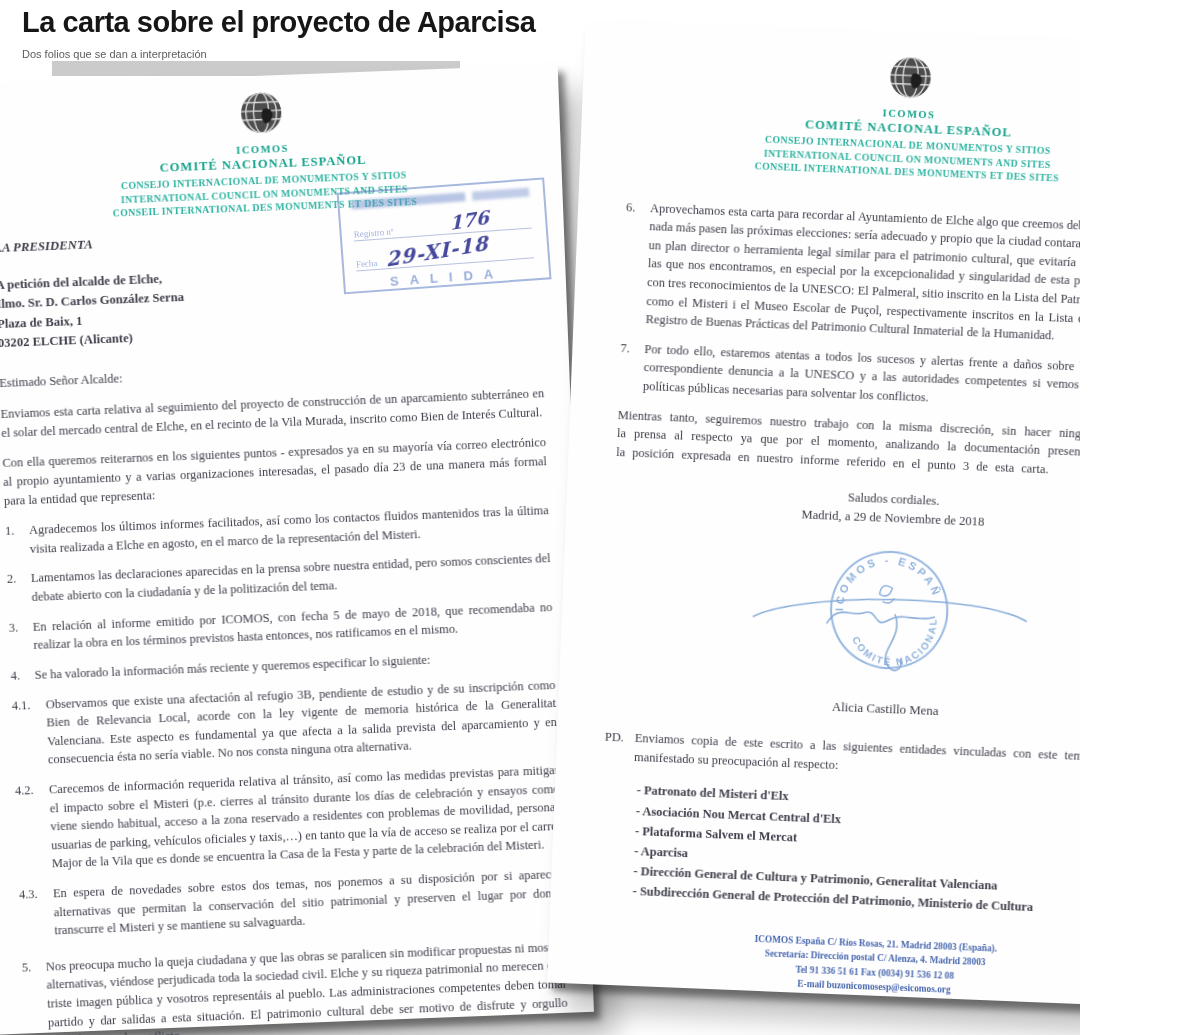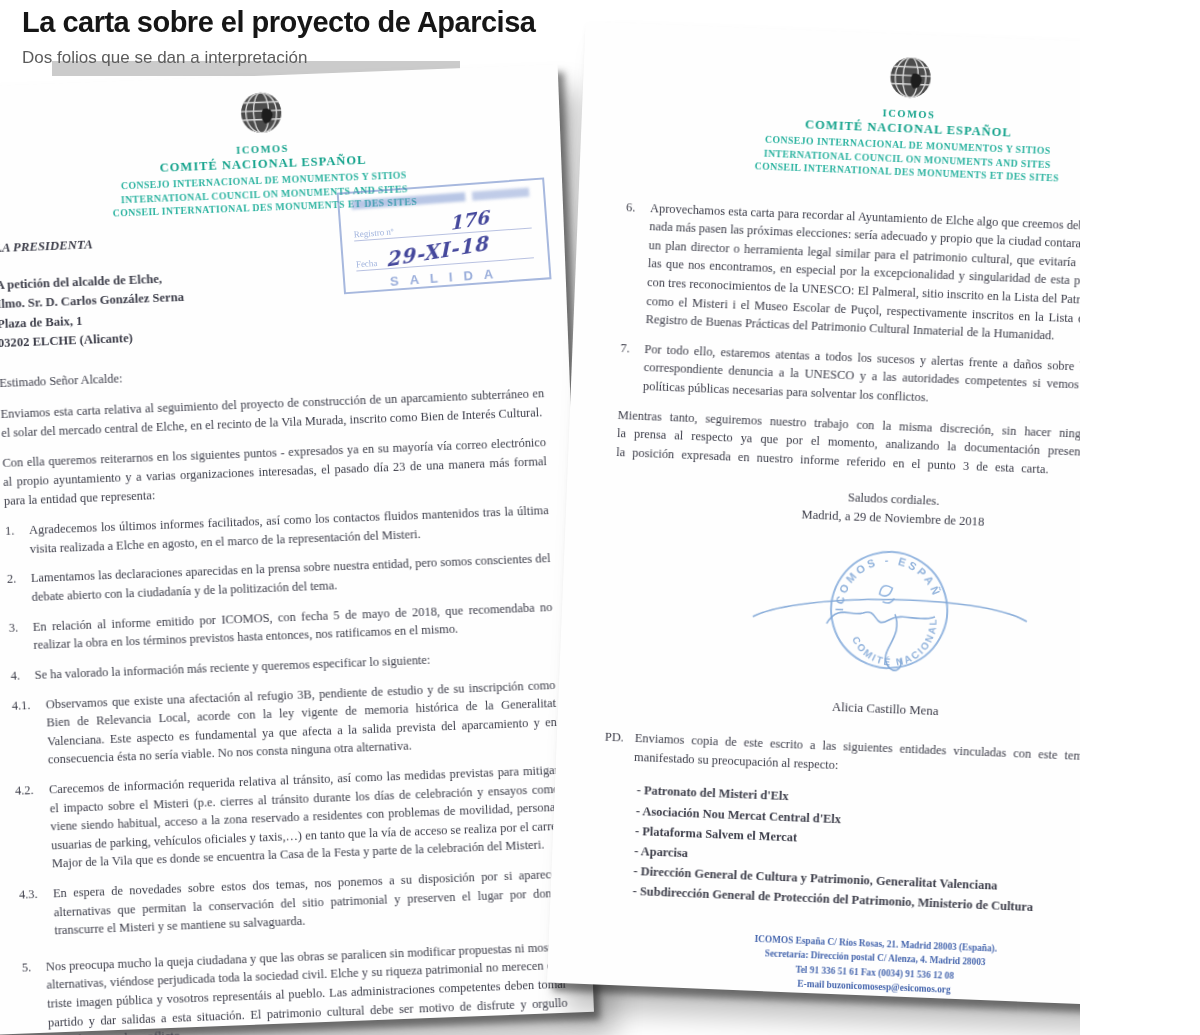--- a/index.html
+++ b/index.html
@@ -3,21 +3,21 @@
 <meta charset="utf-8">
 <style>
   html,body{margin:0;padding:0;}
   .canvas{position:relative;width:1080px;height:1035px;background:#ffffff;overflow:hidden;
           font-family:"Liberation Serif", serif;color:#3c3d49;}
 
   
   .masthead{position:absolute;left:22px;top:6px;z-index:5;}
   .headline{font-family:"Liberation Sans", sans-serif;font-weight:800;font-size:29px;
             letter-spacing:-0.5px;color:#161616;}
-  .subhead{font-family:"Liberation Sans", sans-serif;font-size:17px;color:#5c5c5c;margin-top:9px;}
+  .subhead{font-family:"Liberation Sans", sans-serif;font-size:11px;color:#5c5c5c;margin-top:9px;}
 
   
   .table-edge{position:absolute;left:52px;top:61px;width:408px;height:15px;background:#cbcbcb;z-index:0;}
 
   
   .sheet{position:absolute;background:#fefefe;
          box-shadow:6px 8px 7px rgba(35,35,35,.55), 20px 26px 28px rgba(0,0,0,.25);}
   .sheet-left{left:-46px;top:76px;width:622px;height:948px;transform:rotate(-2.2deg);z-index:1;}
   .sheet-right{left:566px;top:34px;width:648px;height:962px;transform:rotate(2.3deg);z-index:3;}
   .inner{position:relative;height:100%;box-sizing:border-box;}

